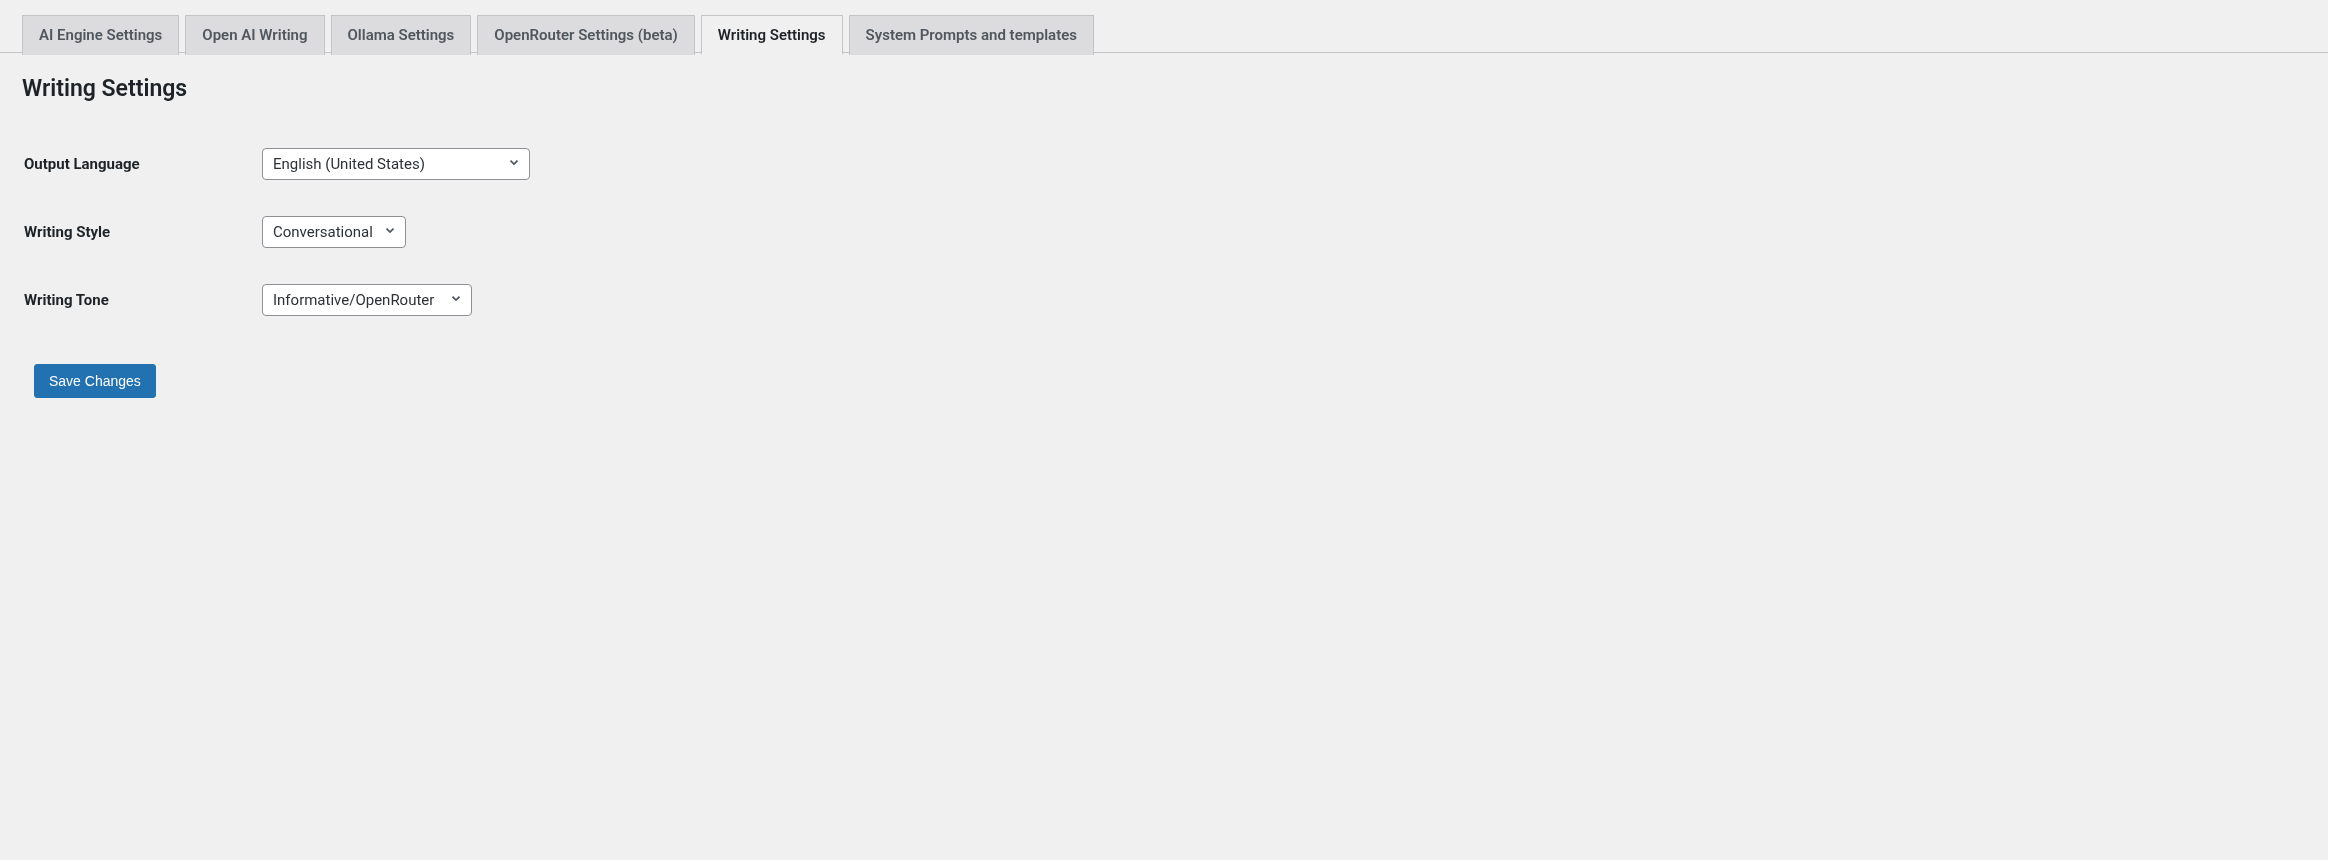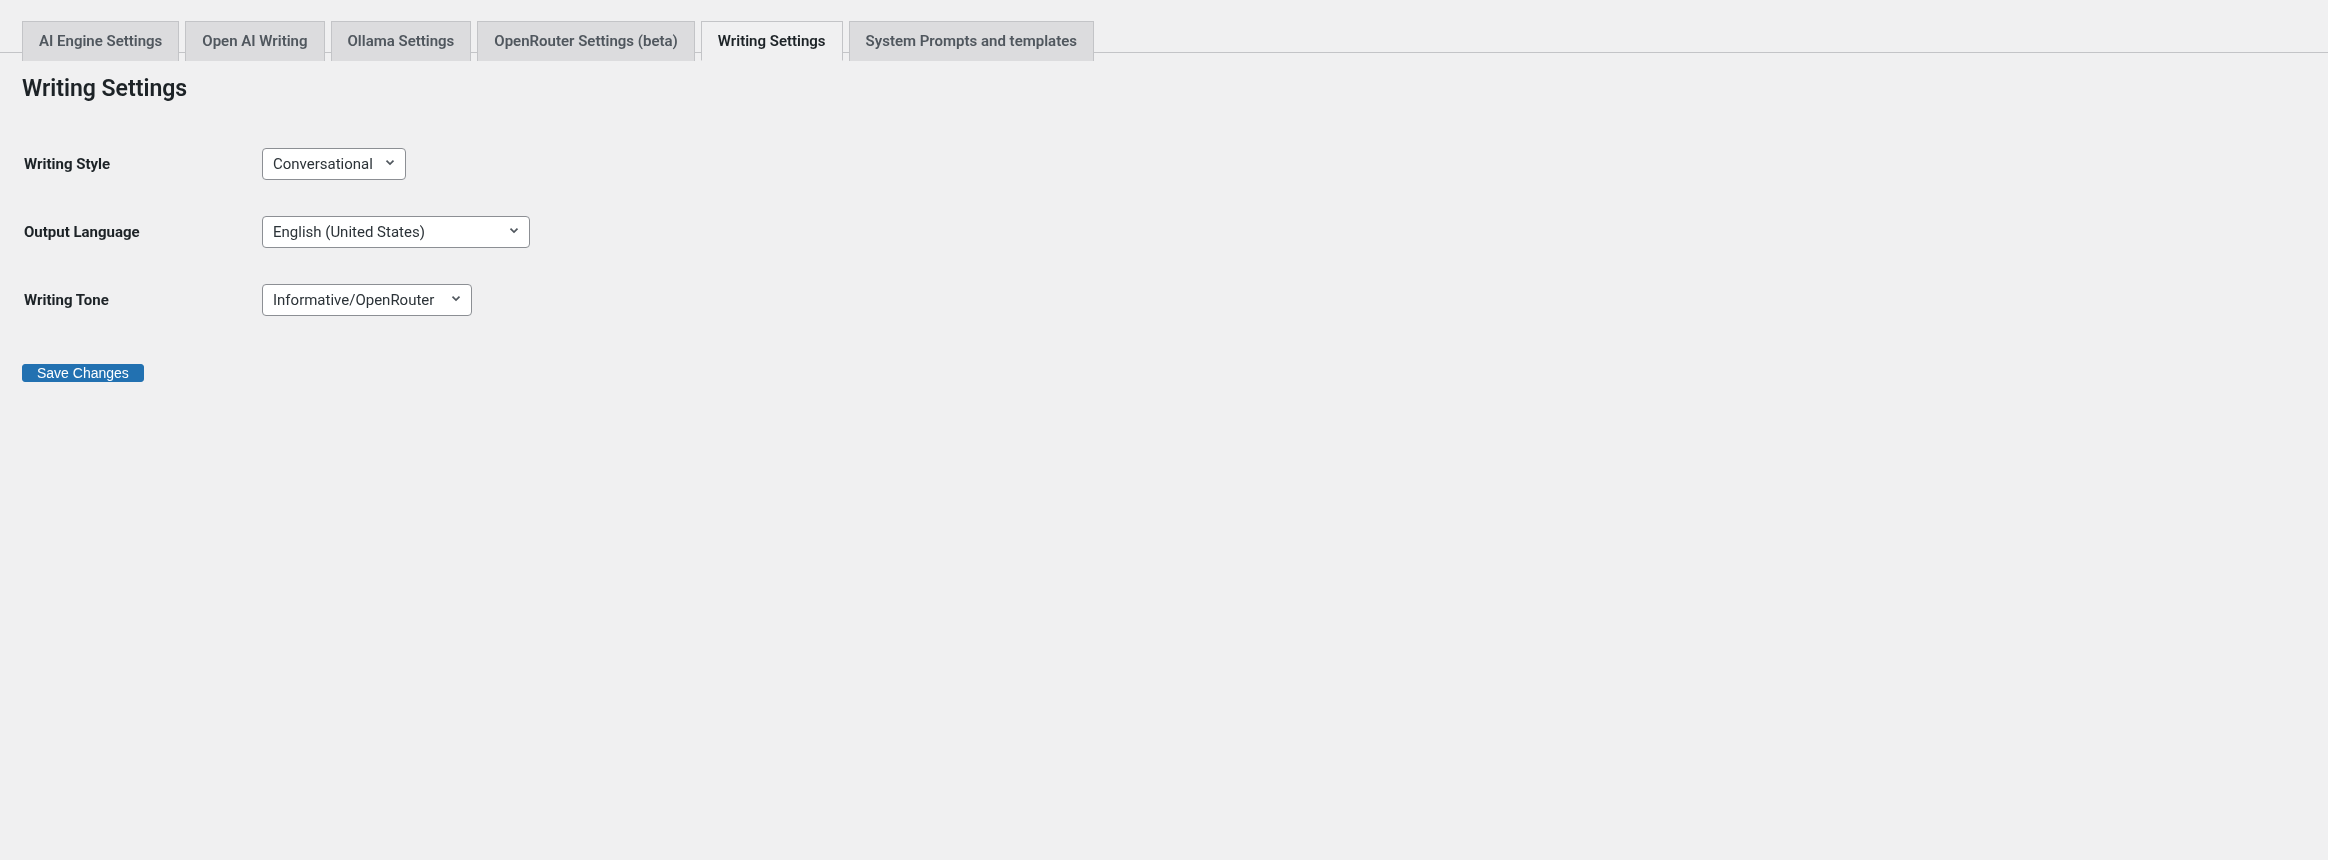--- a/index.html
+++ b/index.html
@@ -22,21 +22,21 @@
     .tab {
       padding: 10px 16px;
       background: #dcdcde;
       border: 1px solid #c3c4c7;
       border-bottom: none;
       color: #50575e;
       font-size: 15px;
       font-weight: 600;
       cursor: pointer;
       position: relative;
-      top: 9px;
+      top: 3px;
     }
     .tab.active {
       background: #f0f0f1;
       border-bottom: 1px solid #f0f0f1;
       color: #1d2327;
     }
     .content {
       padding: 22px;
     }
     .page-title {
@@ -112,65 +112,66 @@
       border: 1px solid #50575e;
       border-radius: 50%;
     }
     .slider-value {
       font-size: 16px;
       font-weight: 700;
       color: #1d2327;
     }
     .save-button {
       margin-top: 30px;
-      padding: 0 14px;
+      padding: 8px 14px;
       background: #2271b1;
       border: 1px solid #2271b1;
       border-radius: 3px;
       color: #fff;
       font-size: 14px;
       cursor: pointer;
+      margin-left: 12px;
     }
   </style>
 </head>
 <body>
 
 <div class="tabs">
   <div class="tab">AI Engine Settings</div>
   <div class="tab">Open AI Writing</div>
   <div class="tab">Ollama Settings</div>
   <div class="tab">OpenRouter Settings (beta)</div>
   <div class="tab active">Writing Settings</div>
   <div class="tab">System Prompts and templates</div>
 </div>
 
 <div class="content">
   <h1 class="page-title">Writing Settings</h1>
 
   <div class="form-table">
 
     <div class="form-row">
-      <div class="form-label">Writing Style</div>
+      <div class="form-label">Output Language</div>
       <div class="form-control">
-        <div class="select-wrap">
-          <span>Conversational</span>
+        <div class="select-wrap wide">
+          <span>English (United States)</span>
           <span class="caret">
             <svg width="14" height="14" viewBox="0 0 20 20" fill="none" stroke="#50575e" stroke-width="2.4">
                 <polyline points="5,8 10,13 15,8"></polyline>
               </svg>
           </span>
         </div>
       </div>
     </div>
 
     <div class="form-row">
-      <div class="form-label">Output Language</div>
+      <div class="form-label">Writing Style</div>
       <div class="form-control">
-        <div class="select-wrap wide">
-          <span>English (United States)</span>
+        <div class="select-wrap">
+          <span>Conversational</span>
           <span class="caret">
             <svg width="14" height="14" viewBox="0 0 20 20" fill="none" stroke="#50575e" stroke-width="2.4">
                 <polyline points="5,8 10,13 15,8"></polyline>
               </svg>
           </span>
         </div>
       </div>
     </div>
 
     <div class="form-row">

